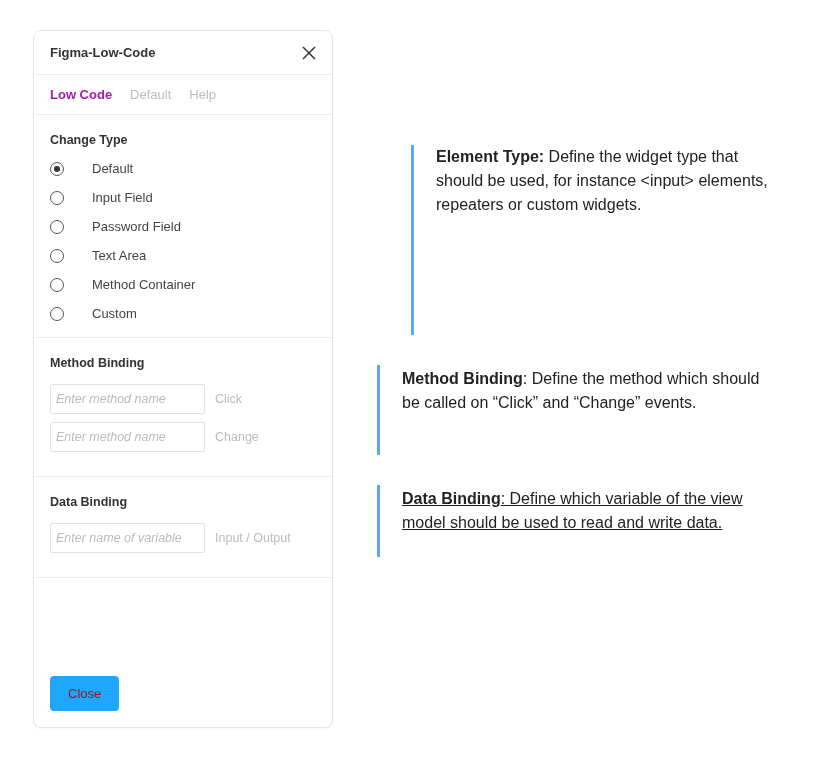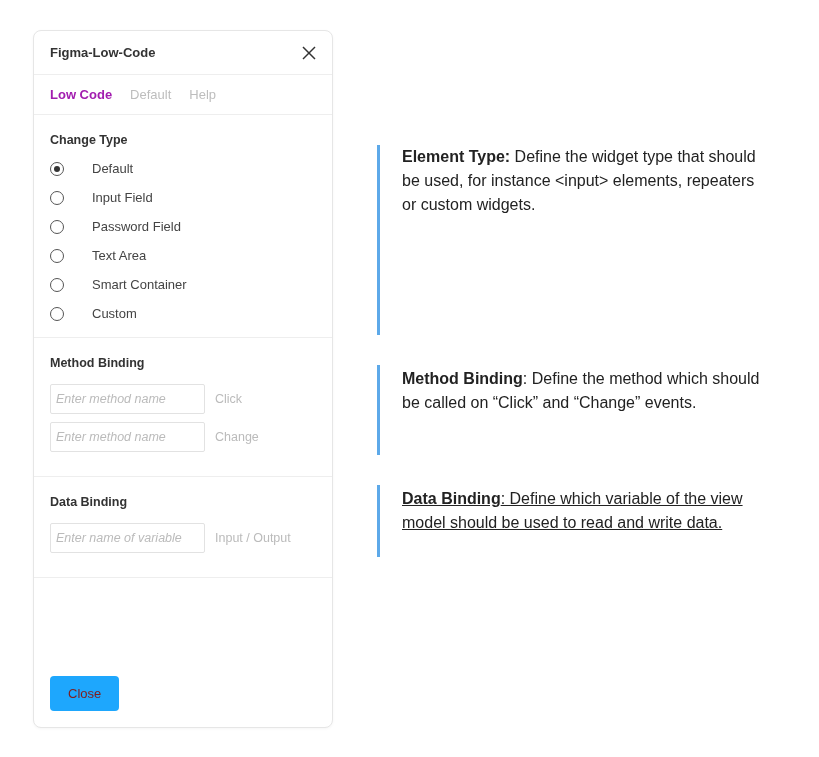--- a/index.html
+++ b/index.html
@@ -139,21 +139,21 @@
     left: 377px;
     top: 145px;
     width: 395px;
   }
   .annotation {
     border-left: 3px solid #5da9e9;
     padding-left: 22px;
     margin-bottom: 30px;
     color: #222;
   }
-  .annotation.a1 { min-height: 190px; }
+  .annotation.a1 { min-height: 190px; margin-left: 34px; }
   .annotation.a2 { min-height: 90px; padding-top: 2px;}
   .annotation.a3 { min-height: 72px; padding-top: 2px; text-decoration: underline;}
   .annotation p {
     font-size: 16px;
     line-height: 1.5;
   }
   .annotation b { font-weight: 700; }
 </style>
 </head>
 <body>
@@ -192,21 +192,21 @@
       <div class="radio-item">
         <span class="radio-circle"></span>
         <span>Password Field</span>
       </div>
       <div class="radio-item">
         <span class="radio-circle"></span>
         <span>Text Area</span>
       </div>
       <div class="radio-item">
         <span class="radio-circle"></span>
-        <span>Smart Container</span>
+        <span>Method Container</span>
       </div>
       <div class="radio-item">
         <span class="radio-circle"></span>
         <span>Custom</span>
       </div>
     </div>
   </div>
 
   <div class="section">
     <div class="section-title">Method Binding</div>

